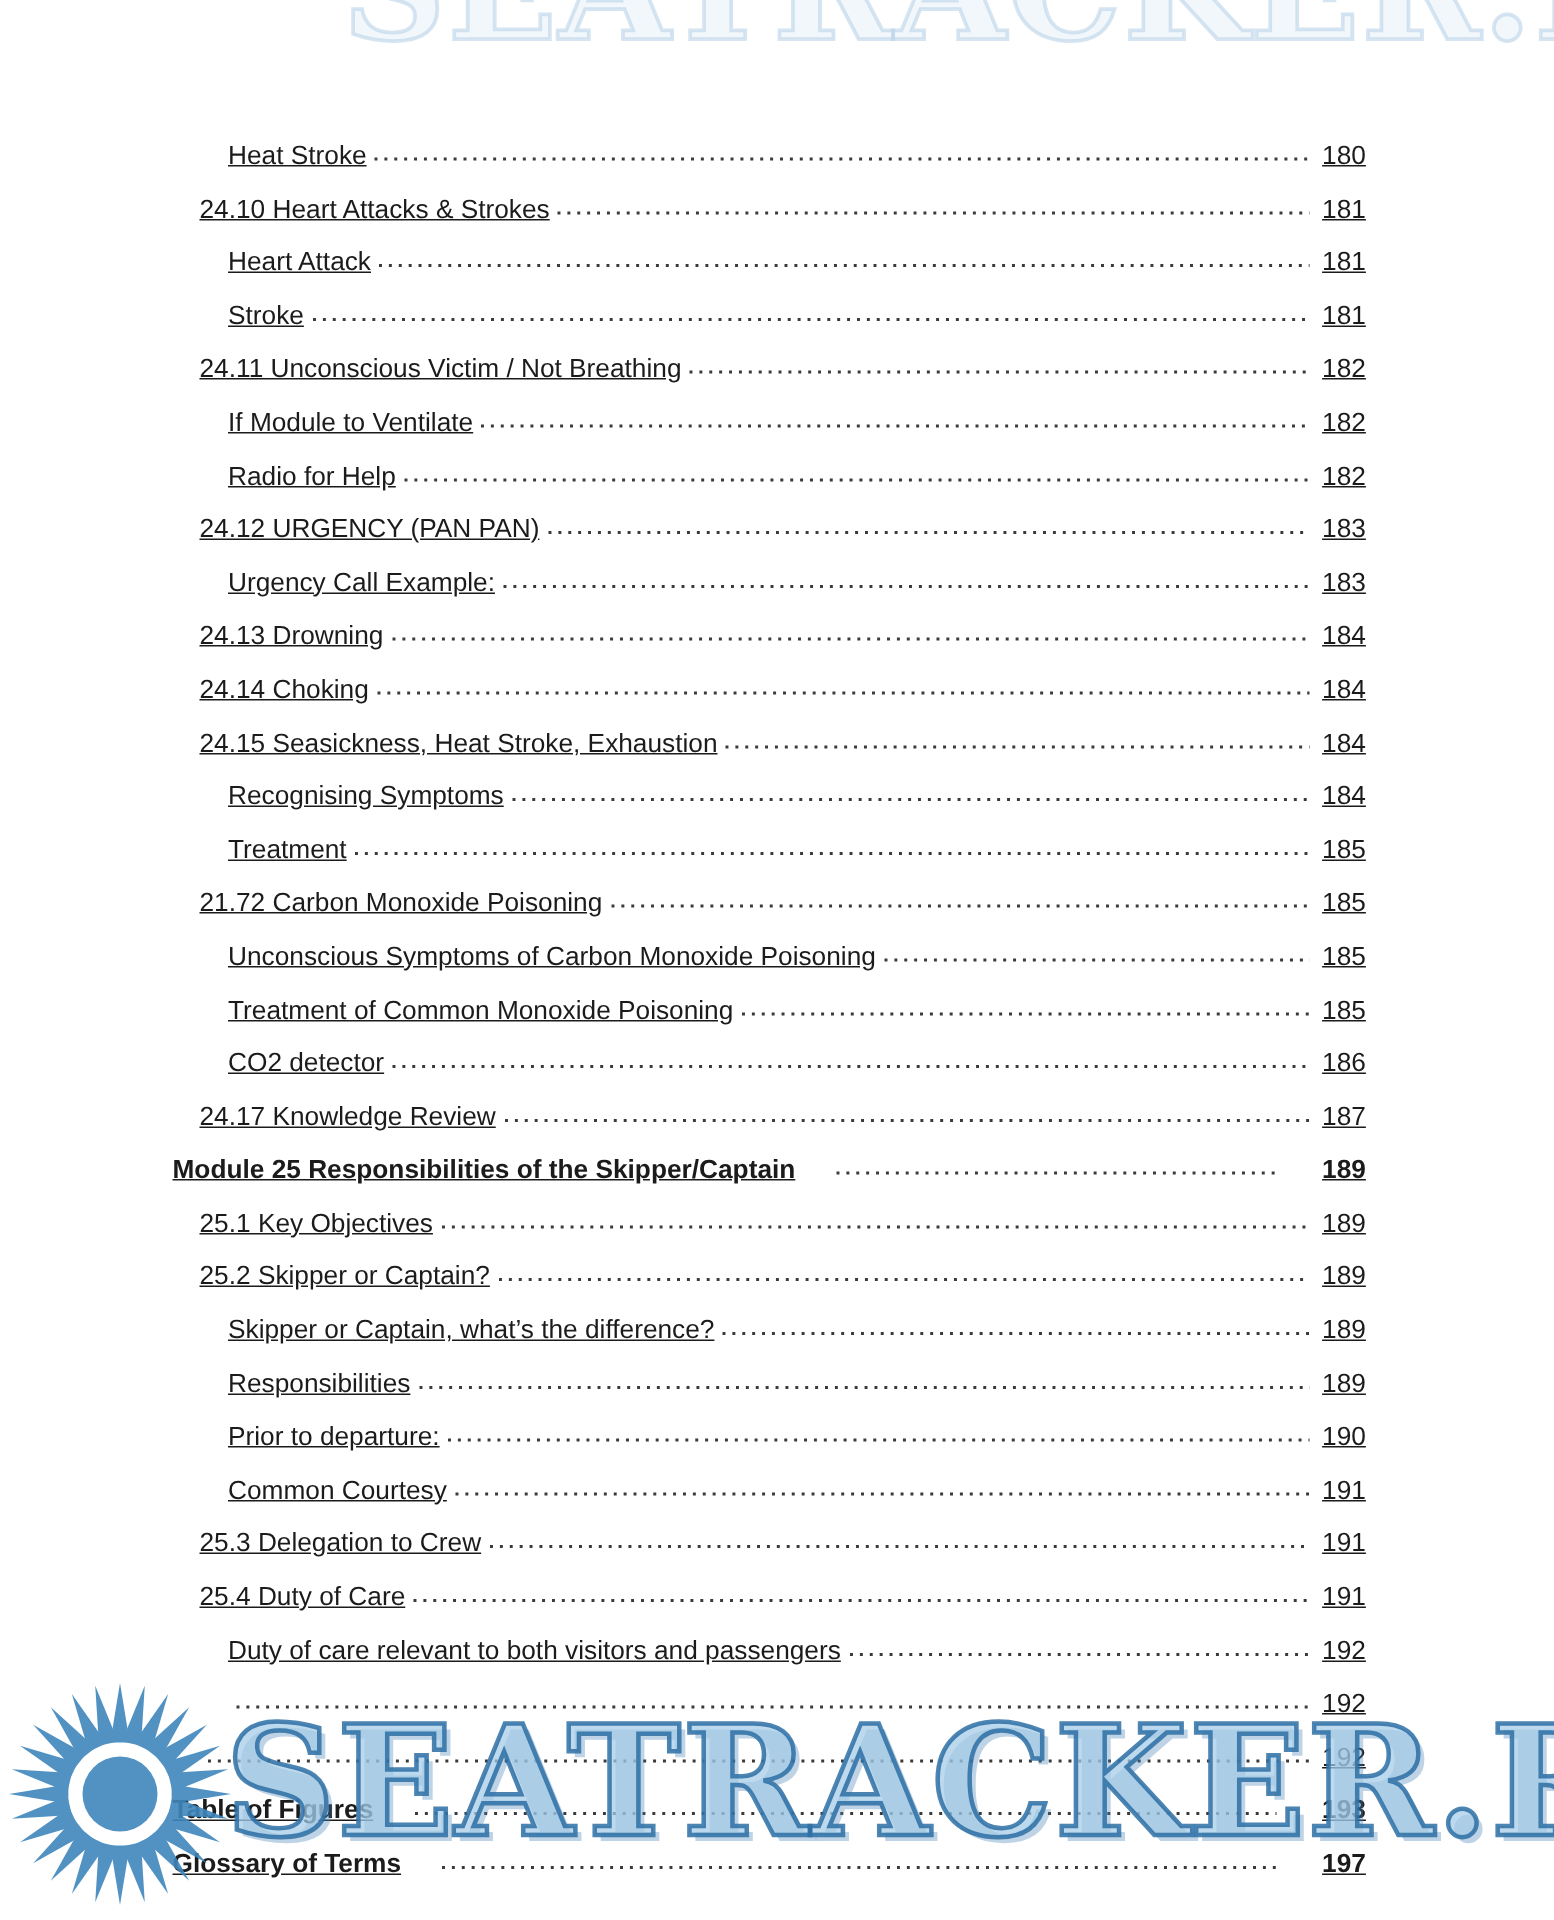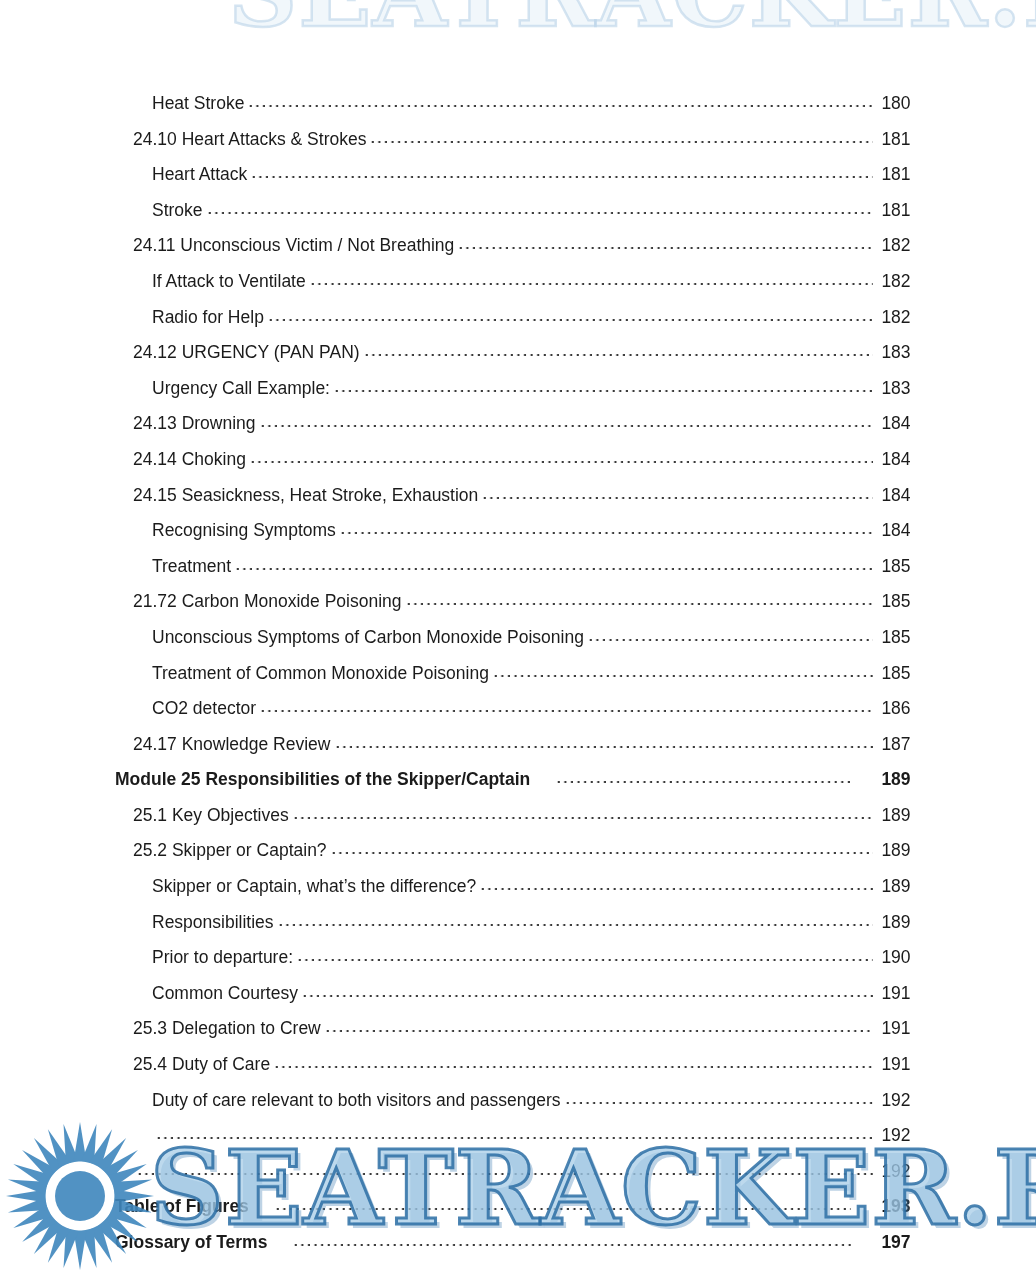--- a/index.html
+++ b/index.html
@@ -19,20 +19,21 @@
     top: 86px;
     left: 115px;
     right: 120px;
   }
   .toc-row {
     display: flex;
     align-items: baseline;
     height: 35.6px;
     font-size: 17.5px;
     line-height: 35.6px;
+    text-decoration: underline;
   }
   .toc-row.level-1 { padding-left: 18px; }
   .toc-row.level-2 { padding-left: 37px; }
   .toc-row.bold { font-weight: bold; gap: 22px; }
 
   .toc-label { white-space: nowrap; flex: 0 0 auto; }
   .toc-leader {
     flex: 1 1 auto;
     height: 6px;
     margin: 0 3px 0 5px;
@@ -102,21 +103,21 @@
       <span class="toc-label">Stroke</span>
       <span class="toc-leader"></span>
       <span class="toc-page">181</span>
     </div>
       <div class="toc-row level-1">
       <span class="toc-label">24.11 Unconscious Victim / Not Breathing</span>
       <span class="toc-leader"></span>
       <span class="toc-page">182</span>
     </div>
       <div class="toc-row level-2">
-      <span class="toc-label">If Attack to Ventilate</span>
+      <span class="toc-label">If Module to Ventilate</span>
       <span class="toc-leader"></span>
       <span class="toc-page">182</span>
     </div>
       <div class="toc-row level-2">
       <span class="toc-label">Radio for Help</span>
       <span class="toc-leader"></span>
       <span class="toc-page">182</span>
     </div>
       <div class="toc-row level-1">
       <span class="toc-label">24.12 URGENCY (PAN PAN)</span>

